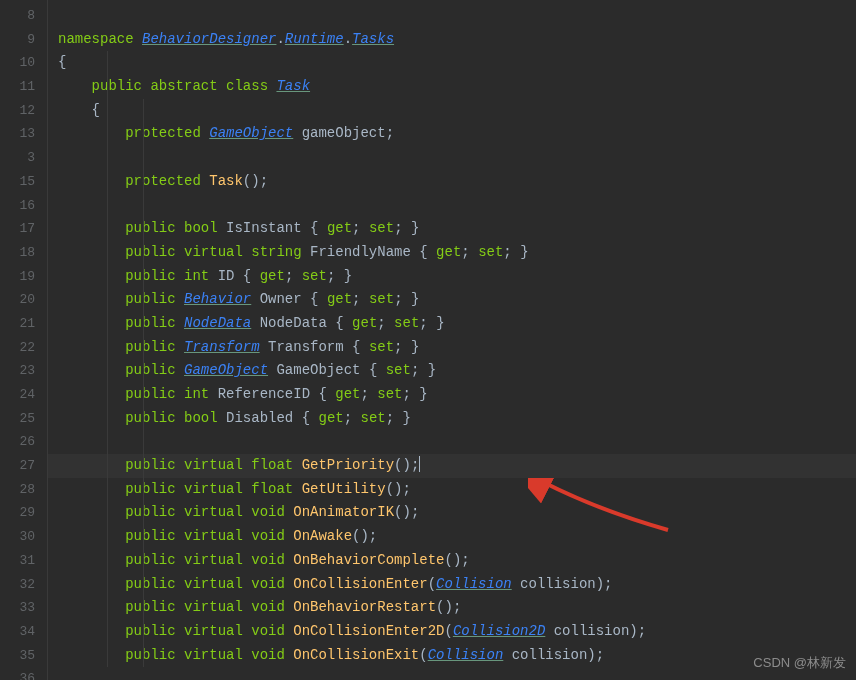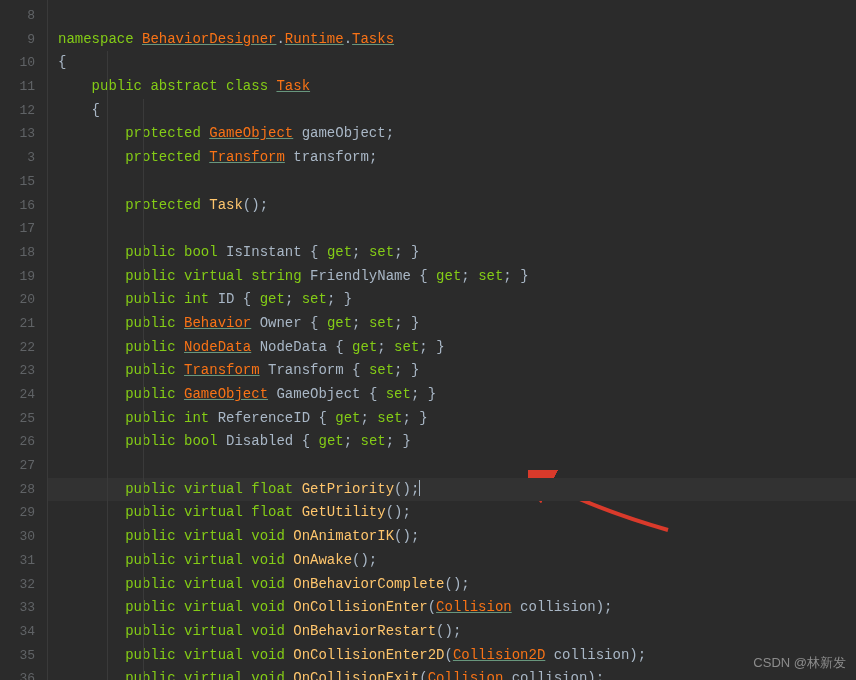--- a/index.html
+++ b/index.html
@@ -51,21 +51,21 @@
   position: absolute;
   top: 0;
   bottom: 0;
   width: 1px;
   background: #3a3a3a;
 }
 .guide.g1 { left: 59px; }
 .guide.g2 { left: 95px; }
 
 .kw { color: #84cc16; }
-.cls { color: #f97316; }
+.cls { color: #3b82f6; font-style: italic; }
 .ident { color: #a9b7c6; }
 .method { color: #ffc66d; }
 .punct { color: #a9b7c6; }
 .brace { color: #a9b7c6; }
 .under { text-decoration: underline; text-decoration-color: #68967d; }
 
 .cursor {
   display: inline-block;
   width: 1px;
   height: 16px;
@@ -132,21 +132,20 @@
         </marker>
       </defs>
       <path d="M 140 60 Q 70 40 15 12" stroke="#d93a2b" stroke-width="4" fill="none" marker-end="url(#ah)"></path>
     </svg>
   <div class="line"></div>
       <div class="line"><span class="kw">namespace </span><span class="cls under">BehaviorDesigner</span><span class="punct">.</span><span class="cls under">Runtime</span><span class="punct">.</span><span class="cls under">Tasks</span></div>
       <div class="line"><span class="guide g1"></span><span class="brace">{</span></div>
       <div class="line"><span class="guide g1"></span><span class="">    </span><span class="kw">public abstract class </span><span class="cls under">Task</span></div>
       <div class="line"><span class="guide g2"></span><span class="guide g1"></span><span class="">    </span><span class="brace">{</span></div>
       <div class="line"><span class="guide g2"></span><span class="guide g1"></span><span class="">        </span><span class="kw">protected </span><span class="cls under">GameObject</span><span class="ident"> gameObject</span><span class="punct">;</span></div>
-      <div class="line"><span class="guide g2"></span><span class="guide g1"></span><span class="">        </span><span class="kw">protected </span><span class="cls under">Transform</span><span class="ident"> transform</span><span class="punct">;</span></div>
       <div class="line"><span class="guide g2"></span><span class="guide g1"></span></div>
       <div class="line"><span class="guide g2"></span><span class="guide g1"></span><span class="">        </span><span class="kw">protected </span><span class="method">Task</span><span class="punct">();</span></div>
       <div class="line"><span class="guide g2"></span><span class="guide g1"></span></div>
       <div class="line"><span class="guide g2"></span><span class="guide g1"></span><span class="">        </span><span class="kw">public bool </span><span class="ident">IsInstant </span><span class="brace">{ </span><span class="kw">get</span><span class="punct">; </span><span class="kw">set</span><span class="punct">; </span><span class="brace">}</span></div>
       <div class="line"><span class="guide g2"></span><span class="guide g1"></span><span class="">        </span><span class="kw">public virtual string </span><span class="ident">FriendlyName </span><span class="brace">{ </span><span class="kw">get</span><span class="punct">; </span><span class="kw">set</span><span class="punct">; </span><span class="brace">}</span></div>
       <div class="line"><span class="guide g2"></span><span class="guide g1"></span><span class="">        </span><span class="kw">public int </span><span class="ident">ID </span><span class="brace">{ </span><span class="kw">get</span><span class="punct">; </span><span class="kw">set</span><span class="punct">; </span><span class="brace">}</span></div>
       <div class="line"><span class="guide g2"></span><span class="guide g1"></span><span class="">        </span><span class="kw">public </span><span class="cls under">Behavior</span><span class="ident"> Owner </span><span class="brace">{ </span><span class="kw">get</span><span class="punct">; </span><span class="kw">set</span><span class="punct">; </span><span class="brace">}</span></div>
       <div class="line"><span class="guide g2"></span><span class="guide g1"></span><span class="">        </span><span class="kw">public </span><span class="cls under">NodeData</span><span class="ident"> NodeData </span><span class="brace">{ </span><span class="kw">get</span><span class="punct">; </span><span class="kw">set</span><span class="punct">; </span><span class="brace">}</span></div>
       <div class="line"><span class="guide g2"></span><span class="guide g1"></span><span class="">        </span><span class="kw">public </span><span class="cls under">Transform</span><span class="ident"> Transform </span><span class="brace">{ </span><span class="kw">set</span><span class="punct">; </span><span class="brace">}</span></div>
       <div class="line"><span class="guide g2"></span><span class="guide g1"></span><span class="">        </span><span class="kw">public </span><span class="cls under">GameObject</span><span class="ident"> GameObject </span><span class="brace">{ </span><span class="kw">set</span><span class="punct">; </span><span class="brace">}</span></div>

